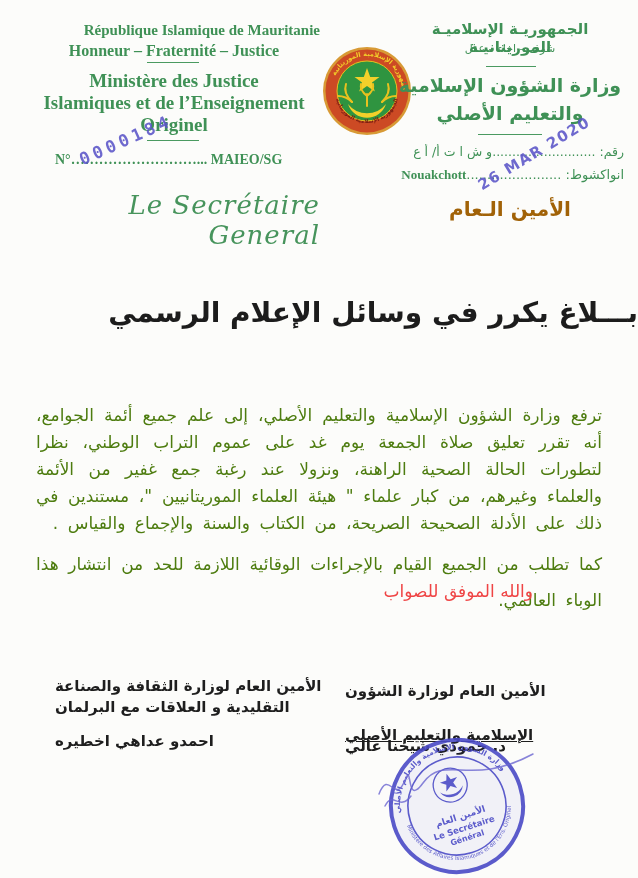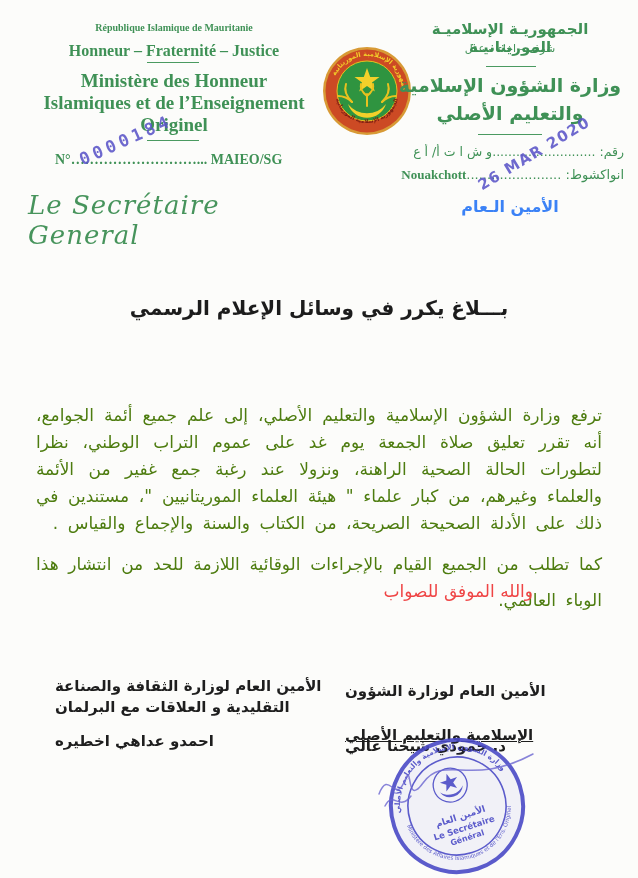--- a/index.html
+++ b/index.html
@@ -22,40 +22,40 @@
   .bluestamp{
     color:#5b55c8;font-weight:bold;white-space:nowrap;
     font-family:"DejaVu Sans Mono",monospace;opacity:.88;
   }
   .num-stamp{left:80px;top:150px;font-size:17px;letter-spacing:4px;
     transform:rotate(-24deg);transform-origin:left center;}
   .date-stamp{left:484px;top:176px;font-size:15px;letter-spacing:1.5px;
     transform:rotate(-31deg);transform-origin:left bottom;font-family:"DejaVu Sans",sans-serif;}
   .script-sig{
     font-family:"DejaVu Serif","Liberation Serif",serif;font-style:italic;
-    font-size:26px;letter-spacing:1px;color:#47945c;text-align:left;
+    font-size:26px;letter-spacing:1px;color:#47945c;text-align:right;
   }
   
-  .title-ar{left:0;width:100%;text-align:center;font-weight:bold;font-size:20px;color:#1c1c1c;direction:rtl;}
+  .title-ar{left:0;width:100%;font-weight:bold;font-size:28px;color:#1c1c1c;direction:rtl;}
   .body-ar{
     left:36px;width:566px;direction:rtl;text-align:justify;
     font-size:17px;line-height:27px;color:#4d7c0f;word-spacing:4px;
   }
   .sig{font-weight:bold;color:#1e1e1e;font-size:15px;text-align:left;direction:rtl;line-height:21px;}
 </style>
 </head>
 <body>
 
 <div class="page">
 
 
-  <div class="abs fr green hdr-left" style="top:22px;font-size:10px;">République Islamique de Mauritanie</div>
+  <div class="abs fr green hdr-left" style="top:22px;font-size:15px;text-align:right;">République Islamique de Mauritanie</div>
   <div class="abs fr green hdr-left" style="top:42px;font-size:16px;">Honneur – Fraternité – Justice</div>
   <div class="abs rule" style="left:147px;top:62px;width:52px;"></div>
-  <div class="abs fr green hdr-left" style="top:70px;font-size:19px;">Ministère des Honneur</div>
+  <div class="abs fr green hdr-left" style="top:70px;font-size:19px;">Ministère des Justice</div>
   <div class="abs fr green hdr-left" style="top:92px;font-size:19px;">Islamiques et de l’Enseignement</div>
   <div class="abs fr green hdr-left" style="top:114px;font-size:19px;">Originel</div>
   <div class="abs rule" style="left:147px;top:140px;width:52px;"></div>
 
   <div class="abs fr green dotline" style="left:55px;top:152px;width:250px;font-size:14px;text-align:left;">
     <span>N°</span><span>………………………...</span>
     <span>MAIEO/SG</span>
   </div>
 
   <div class="abs bluestamp num-stamp">0000184</div>
@@ -106,21 +106,21 @@
     <span>..........................</span><span>و ش ا ت أ/ أ ع</span>
   </div>
 
   <div class="abs ar green dotline" style="left:372px;top:167px;width:252px;font-size:13px;">
     <span>انواكشوط:</span>
     <span>.......................</span><span style="font-family:'Liberation Serif','DejaVu Serif',serif;font-weight:bold;">Nouakchott</span>
   </div>
 
   <div class="abs bluestamp date-stamp">26 MAR 2020</div>
 
-  <div class="abs ar hdr-right" style="top:197px;font-size:16px;font-weight:bold;color:#3b82f6;">الأمين الـعام</div>
+  <div class="abs ar hdr-right" style="top:197px;font-size:20px;font-weight:bold;color:#a16207;">الأمين الـعام</div>
 
   <div class="abs title-ar" style="top:296px;">بـــلاغ يكرر في وسائل الإعلام الرسمي</div>
 
   <div class="abs body-ar" style="top:402px;">ترفع وزارة الشؤون الإسلامية والتعليم الأصلي، إلى علم جميع أئمة الجوامع، أنه تقرر تعليق صلاة الجمعة يوم غد على عموم التراب الوطني، نظرا لتطورات الحالة الصحية الراهنة، ونزولا عند رغبة جمع غفير من الأئمة والعلماء وغيرهم، من كبار علماء " هيئة العلماء الموريتانيين "، مستندين في ذلك على الأدلة الصحيحة الصريحة، من الكتاب والسنة والإجماع والقياس .</div>
   <div class="abs body-ar" style="top:546px;line-height:36px;">كما تطلب من الجميع القيام بالإجراءات الوقائية اللازمة للحد من انتشار هذا الوباء العالمي.</div>
   <div class="abs ar" style="top:581px;right:105px;font-size:17px;color:#ef4444;">والله الموفق للصواب</div>
 
   <div class="abs sig" style="left:55px;top:676px;width:300px;">الأمين العام لوزارة الثقافة والصناعة</div>
   <div class="abs sig" style="left:55px;top:697px;width:300px;">التقليدية و العلاقات مع البرلمان</div>
   <div class="abs sig" style="left:55px;top:731px;width:300px;">احمدو عداهي اخطيره</div>

